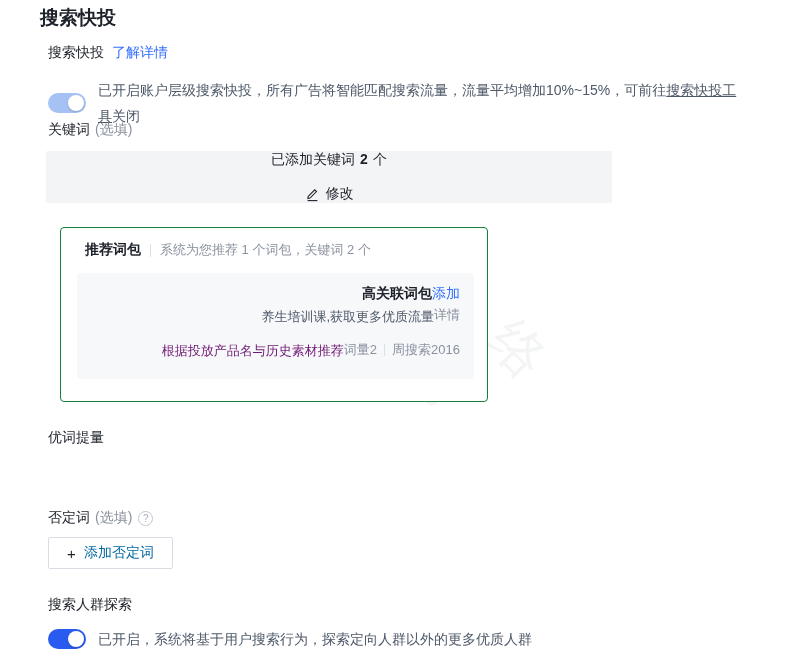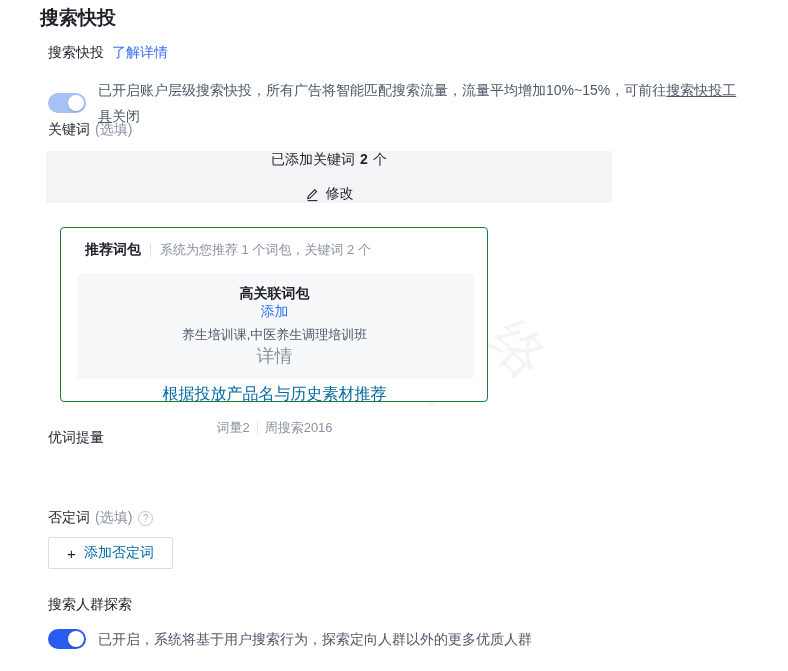--- a/index.html
+++ b/index.html
@@ -42,25 +42,25 @@
   .modify-label { font-size:14px; color:#1f2329; }
 
   .pack-card { left:60px; top:227px; width:428px; height:175px; background:#fff;
                border:1px solid #15803d; border-radius:4px; }
   .pack-header { display:flex; align-items:center; margin:13px 0 0 24px; }
   .pack-title { font-size:14px; font-weight:700; color:#1d2129; }
   .vdiv { width:1px; height:13px; background:#dde0e5; margin:0 9px; }
   .pack-subtitle { font-size:13px; color:#8a919f; }
   .pack-inner { position:absolute; left:16px; top:45px; width:397px; height:106px;
                 background:#f7f8fa; border-radius:4px; padding:12px 14px 12px 12px; }
-  .pr { display:flex; justify-content:flex-end; align-items:center;flex-direction:column; }
+  .pr { display:flex; justify-content:flex-end; align-items:center; }
   .pack-name { font-size:14px; font-weight:700; color:#1d2129; }
   .pack-kws { font-size:13px; color:#4e5969; margin-top:5px; }
-  .pack-detail { font-size:18px; color:#8a919f; cursor:pointer; }
-  .pack-reason { font-size:16px; color:#0369a1; margin-top:16px; }
+  .pack-detail { font-size:13px; color:#8a919f; cursor:pointer; }
+  .pack-reason { font-size:13px; color:#701a75; margin-top:16px; }
   .pack-stats { display:flex; align-items:center; font-size:13px; color:#8a919f; }
   .pack-stats .vdiv { height:12px; margin:0 7px; background:#dde0e5; }
 
   .wm { position:absolute; font-size:54px; color:rgba(29,33,41,0.05); transform:rotate(45deg);
         pointer-events:none; user-select:none; line-height:1; }
   .wm1 { left:224px; top:262px; } .wm2 { left:322px; top:270px; }
   .wm3 { left:408px; top:348px; } .wm4 { left:492px; top:322px; }
 
   .youci-title { left:48px; top:429px; font-size:14px; color:#1d2129; }
   .youci-desc { left:48px; top:457px; font-size:14px; color:#8a919f; line-height:20px; }
@@ -127,21 +127,21 @@
       <span class="pack-title">推荐词包</span>
       <span class="vdiv"></span>
       <span class="pack-subtitle">系统为您推荐 1 个词包，关键词 2 个</span>
     </div>
     <div class="pack-inner">
       <div class="pr">
         <span class="pack-name">高关联词包</span>
         <a class="link">添加</a>
       </div>
       <div class="pr">
-        <span class="pack-kws">养生培训课,中医养生调理培训班</span>
+        <span class="pack-kws">养生培训课,获取更多优质流量</span>
         <span class="pack-detail">详情</span>
       </div>
       <div class="pr">
         <span class="pack-reason">根据投放产品名与历史素材推荐</span>
         <span class="pack-stats" style="margin-top:14px;">
           <span>词量2</span>
           <span class="vdiv"></span>
           <span>周搜索2016</span>
         </span>
       </div>

